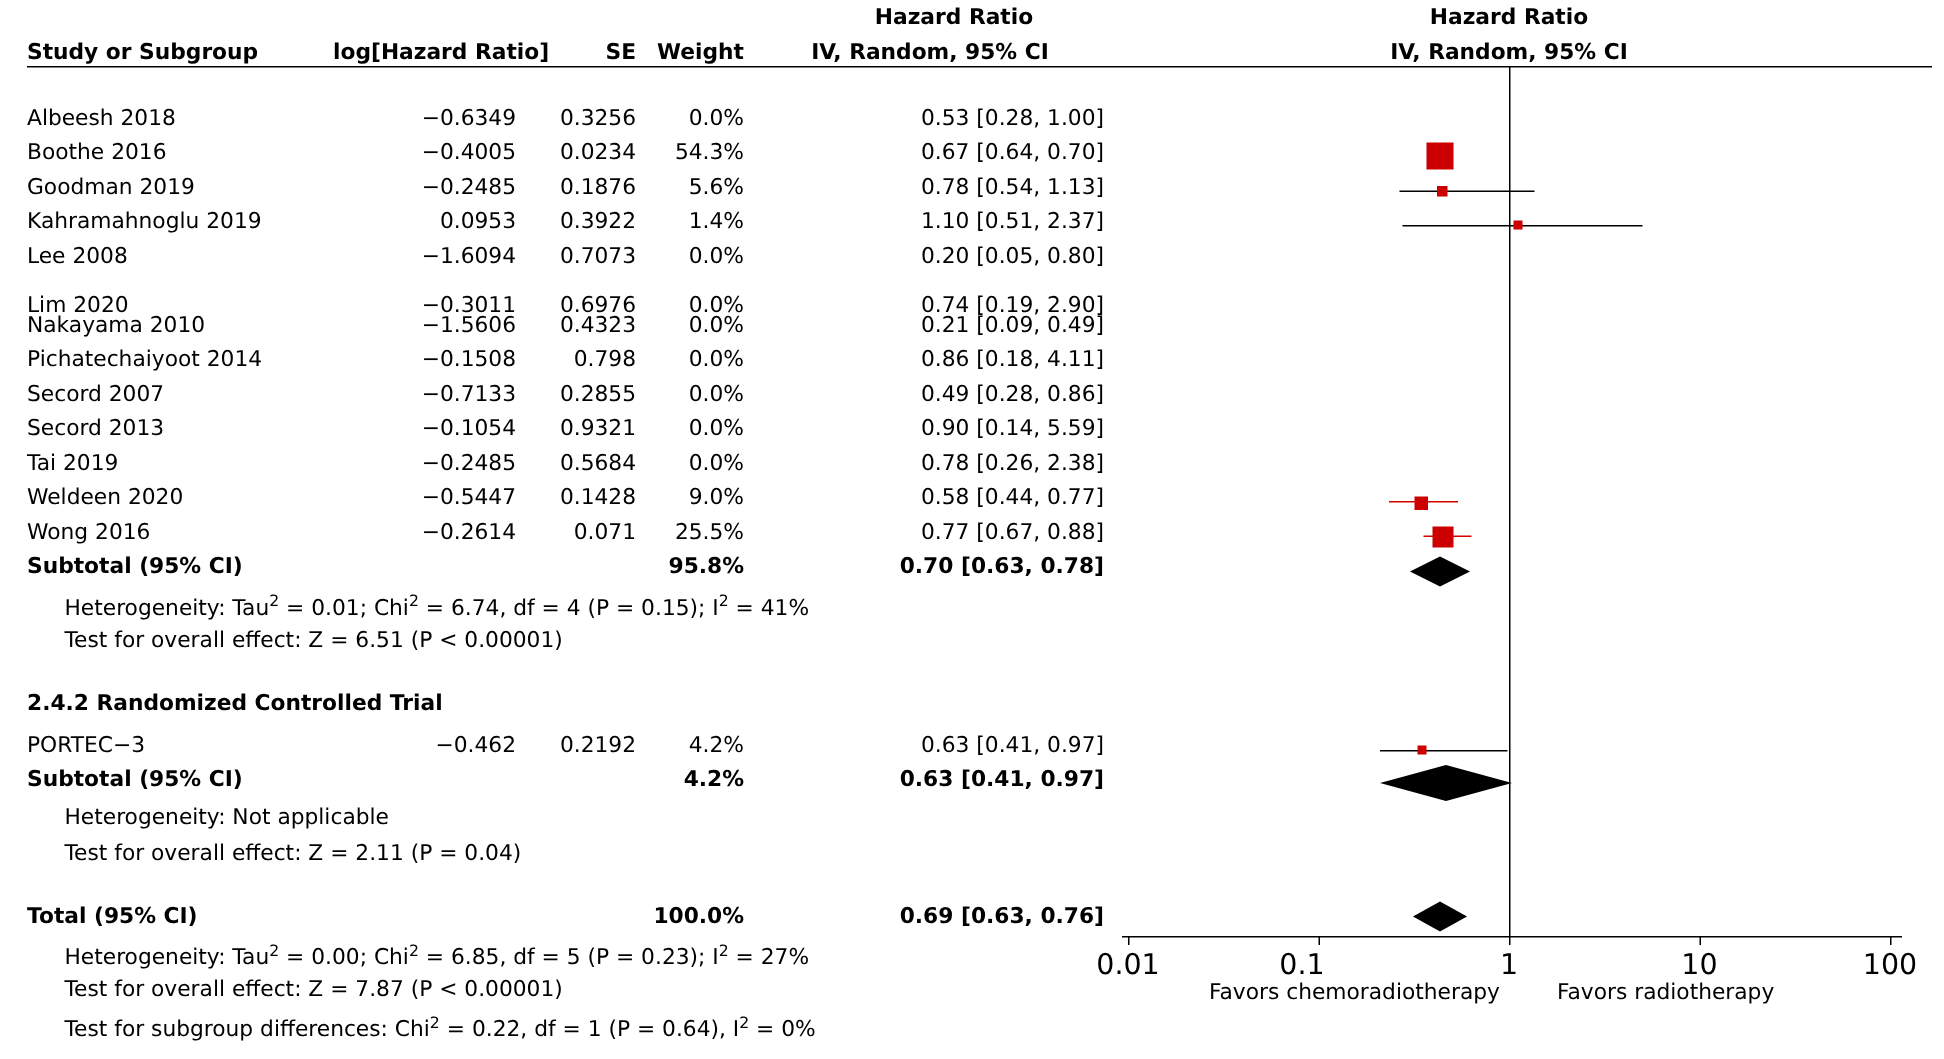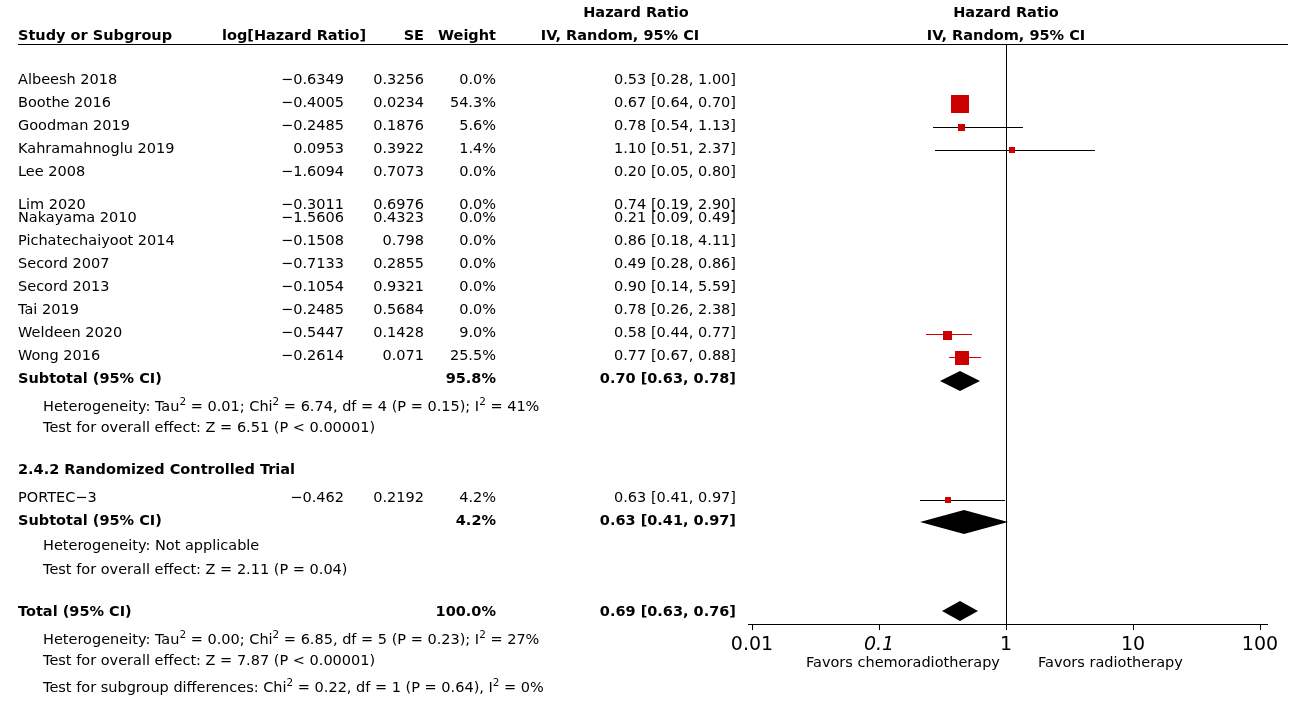--- a/index.html
+++ b/index.html
@@ -330,21 +330,21 @@
     </svg>
 
     <div class="x-axis"></div>
     <div class="tick" style="left:12px;"></div>
     <div class="tick" style="left:139px;"></div>
     <div class="tick" style="left:266px;"></div>
     <div class="tick" style="left:393px;"></div>
     <div class="tick" style="left:520px;"></div>
 
     <div class="tick-lbl" style="left:12px;">0.01</div>
-    <div class="tick-lbl" style="left:139px;font-style:italic;">0.1</div>
+    <div class="tick-lbl" style="left:128px;">0.1</div>
     <div class="tick-lbl" style="left:266px;">1</div>
     <div class="tick-lbl" style="left:393px;">10</div>
     <div class="tick-lbl" style="left:520px;">100</div>
 
     <div class="favors" style="left:44px;">Favors chemoradiotherapy</div>
     <div class="favors" style="left:276px;">Favors radiotherapy</div>
   </div>
 </div>
 
 </body></html>

